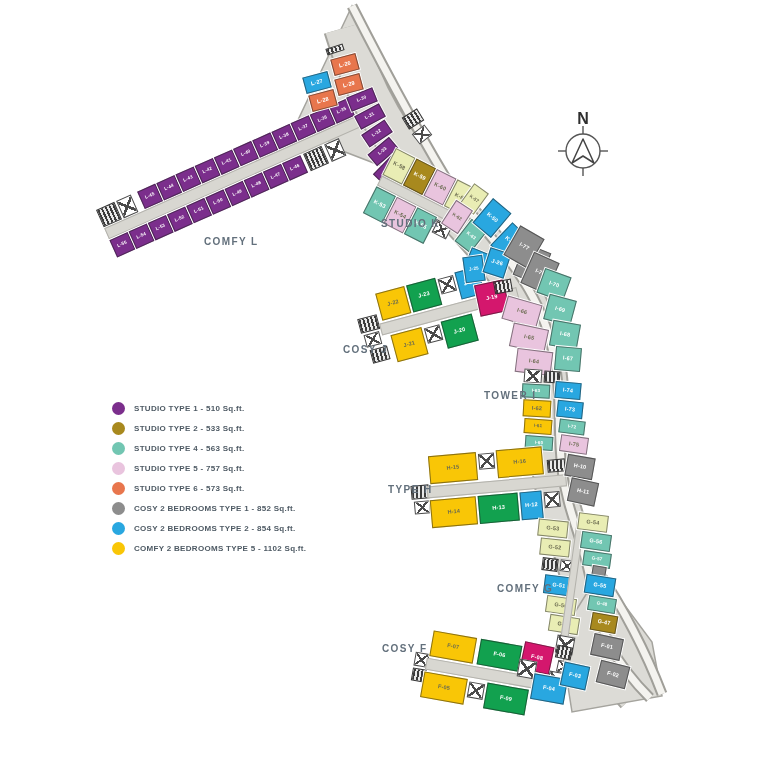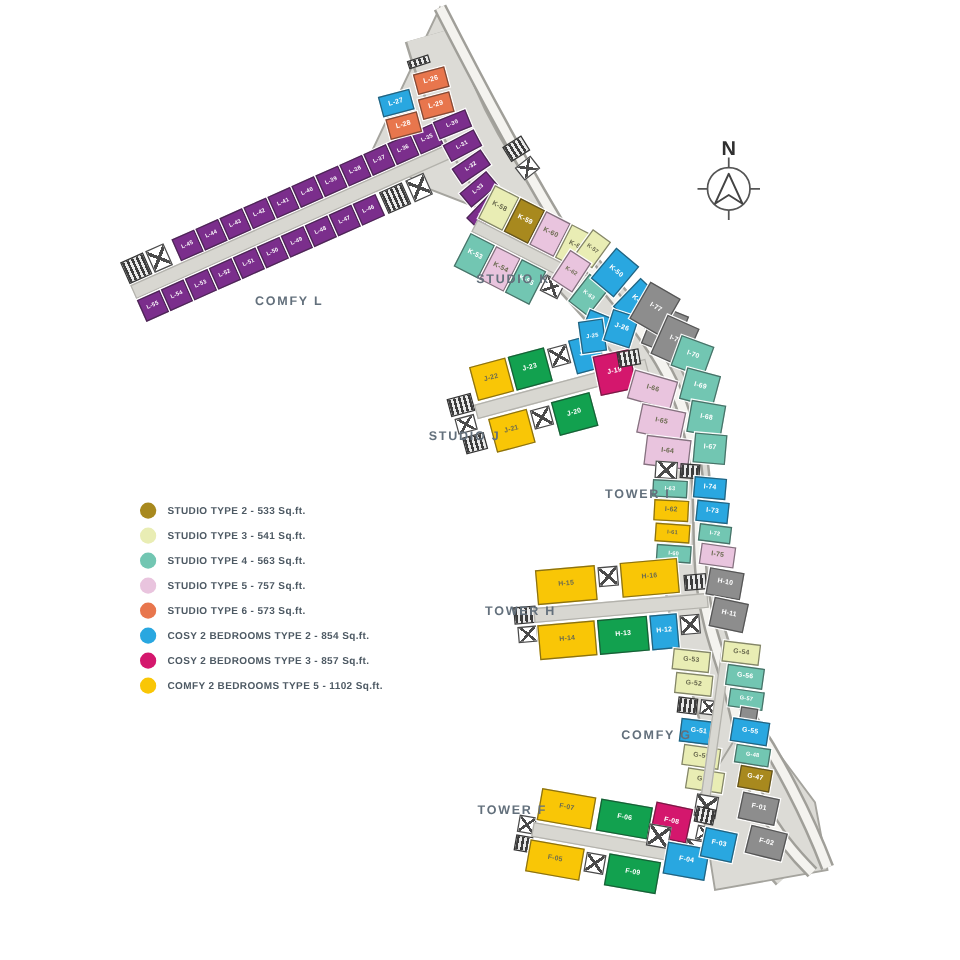--- a/index.html
+++ b/index.html
@@ -114,21 +114,21 @@
         <div class="part unit" title="J-24" style="left: 106px; top: 0px; width: 24px; height: 28px; background: rgb(41, 167, 224); color: rgb(255, 255, 255); font-size: 5.5px;">J-24</div>
         <div class="part unit" title="J-21" style="left: 28px; top: 44px; width: 32px; height: 28px; background: rgb(249, 198, 6); color: rgb(107, 107, 80); font-size: 5.5px;">J-21</div>
         <div class="part core" style="left: 62px; top: 46px; width: 16px; height: 16px;"></div>
         <div class="part unit" title="J-20" style="left: 80px; top: 44px; width: 32px; height: 28px; background: rgb(18, 161, 79); color: rgb(255, 255, 255); font-size: 5.5px;">J-20</div>
       </div>
       <div class="part unit" title="J-19" style="left: 477px; top: 282px; width: 30px; height: 32px; transform: rotate(-12deg); background: rgb(212, 23, 109); color: rgb(255, 255, 255); font-size: 5.5px;">J-19</div>
       <div class="part unit" title="J-18" style="left: 518px; top: 247px; width: 28px; height: 34px; transform: rotate(22deg); background: rgb(141, 141, 141); color: rgb(255, 255, 255); font-size: 5.5px;">J-18</div>
       <div class="part unit" title="J-25" style="left: 464px; top: 256px; width: 20px; height: 26px; transform: rotate(-8deg); background: rgb(41, 167, 224); color: rgb(255, 255, 255); font-size: 4.5px;">J-25</div>
       <div class="part unit" title="J-26" style="left: 486px; top: 250px; width: 22px; height: 26px; transform: rotate(18deg); background: rgb(41, 167, 224); color: rgb(255, 255, 255); font-size: 5.5px;">J-26</div>
       <div class="part stair" style="left: 494px; top: 280px; width: 18px; height: 13px; transform: rotate(-10deg);"></div>
-      <div class="tower-label" style="left: 343px; top: 344px;">STUDIO J</div>
+      <div class="tower-label" style="left: 343px; top: 344px;">COSY J</div>
       <div class="part unit" title="I-77" style="left: 510px; top: 230px; width: 28px; height: 34px; transform: rotate(30deg); background: rgb(141, 141, 141); color: rgb(255, 255, 255); font-size: 5.5px;">I-77</div>
       <div class="part unit" title="I-76" style="left: 526px; top: 256px; width: 28px; height: 34px; transform: rotate(24deg); background: rgb(141, 141, 141); color: rgb(255, 255, 255); font-size: 5.5px;">I-76</div>
       <div class="part unit" title="I-66" style="left: 504px; top: 300px; width: 36px; height: 24px; transform: rotate(16deg); background: rgb(233, 196, 222); color: rgb(107, 107, 80); font-size: 5.5px;">I-66</div>
       <div class="part unit" title="I-65" style="left: 511px; top: 326px; width: 36px; height: 24px; transform: rotate(12deg); background: rgb(233, 196, 222); color: rgb(107, 107, 80); font-size: 5.5px;">I-65</div>
       <div class="part unit" title="I-64" style="left: 516px; top: 350px; width: 36px; height: 24px; transform: rotate(7deg); background: rgb(233, 196, 222); color: rgb(107, 107, 80); font-size: 5.5px;">I-64</div>
       <div class="part unit" title="I-70" style="left: 540px; top: 272px; width: 28px; height: 26px; transform: rotate(20deg); background: rgb(114, 198, 178); color: rgb(255, 255, 255); font-size: 5.5px;">I-70</div>
       <div class="part unit" title="I-69" style="left: 546px; top: 297px; width: 28px; height: 26px; transform: rotate(15deg); background: rgb(114, 198, 178); color: rgb(255, 255, 255); font-size: 5.5px;">I-69</div>
       <div class="part unit" title="I-68" style="left: 551px; top: 322px; width: 28px; height: 26px; transform: rotate(10deg); background: rgb(114, 198, 178); color: rgb(255, 255, 255); font-size: 5.5px;">I-68</div>
       <div class="part unit" title="I-67" style="left: 555px; top: 347px; width: 26px; height: 24px; transform: rotate(5deg); background: rgb(114, 198, 178); color: rgb(255, 255, 255); font-size: 5.5px;">I-67</div>
       <div class="part core" style="left: 524px; top: 369px; width: 18px; height: 14px; transform: rotate(4deg);"></div>
@@ -150,21 +150,21 @@
         <div class="part core" style="left: 70px; top: 2px; width: 16px; height: 16px;"></div>
         <div class="part unit" title="H-16" style="left: 88px; top: 0px; width: 46px; height: 28px; background: rgb(249, 198, 6); color: rgb(107, 107, 80); font-size: 5.5px;">H-16</div>
         <div class="part stair" style="left: 138px; top: 14px; width: 18px; height: 13px;"></div>
         <div class="part unit" title="H-14" style="left: 18px; top: 44px; width: 46px; height: 28px; background: rgb(249, 198, 6); color: rgb(107, 107, 80); font-size: 5.5px;">H-14</div>
         <div class="part unit" title="H-13" style="left: 66px; top: 44px; width: 40px; height: 28px; background: rgb(18, 161, 79); color: rgb(255, 255, 255); font-size: 5.5px;">H-13</div>
         <div class="part unit" title="H-12" style="left: 108px; top: 44px; width: 22px; height: 28px; background: rgb(41, 167, 224); color: rgb(255, 255, 255); font-size: 5.5px;">H-12</div>
         <div class="part core" style="left: 132px; top: 46px; width: 16px; height: 16px;"></div>
       </div>
       <div class="part unit" title="H-10" style="left: 566px; top: 456px; width: 28px; height: 22px; transform: rotate(10deg); background: rgb(141, 141, 141); color: rgb(255, 255, 255); font-size: 5.5px;">H-10</div>
       <div class="part unit" title="H-11" style="left: 569px; top: 480px; width: 28px; height: 24px; transform: rotate(12deg); background: rgb(141, 141, 141); color: rgb(255, 255, 255); font-size: 5.5px;">H-11</div>
-      <div class="tower-label" style="left: 388px; top: 484px;">TOWER H</div>
+      <div class="tower-label" style="left: 388px; top: 484px;">TYPE H</div>
       <div class="part unit" title="G-53" style="left: 538px; top: 520px; width: 30px; height: 17px; transform: rotate(6deg); background: rgb(233, 237, 180); color: rgb(107, 107, 80); font-size: 5.5px;">G-53</div>
       <div class="part unit" title="G-52" style="left: 540px; top: 539px; width: 30px; height: 17px; transform: rotate(6deg); background: rgb(233, 237, 180); color: rgb(107, 107, 80); font-size: 5.5px;">G-52</div>
       <div class="part stair" style="left: 542px; top: 558px; width: 16px; height: 13px; transform: rotate(7deg);"></div>
       <div class="part core" style="left: 560px; top: 560px; width: 14px; height: 12px; transform: rotate(7deg);"></div>
       <div class="part unit" title="G-51" style="left: 544px; top: 576px; width: 30px; height: 19px; transform: rotate(7deg); background: rgb(41, 167, 224); color: rgb(255, 255, 255); font-size: 5.5px;">G-51</div>
       <div class="part unit" title="G-50" style="left: 546px; top: 597px; width: 30px; height: 17px; transform: rotate(8deg); background: rgb(233, 237, 180); color: rgb(107, 107, 80); font-size: 5.5px;">G-50</div>
       <div class="part unit" title="G-49" style="left: 549px; top: 616px; width: 30px; height: 17px; transform: rotate(9deg); background: rgb(233, 237, 180); color: rgb(107, 107, 80); font-size: 5.5px;">G-49</div>
       <div class="part corridor" style="left: 569px; top: 516px; width: 8px; height: 122px; transform: rotate(8deg);"></div>
       <div class="part unit" title="G-54" style="left: 578px; top: 514px; width: 30px; height: 17px; transform: rotate(7deg); background: rgb(233, 237, 180); color: rgb(107, 107, 80); font-size: 5.5px;">G-54</div>
       <div class="part unit" title="G-56" style="left: 581px; top: 533px; width: 30px; height: 17px; transform: rotate(8deg); background: rgb(114, 198, 178); color: rgb(255, 255, 255); font-size: 5.5px;">G-56</div>
@@ -188,51 +188,51 @@
       </div>
       <div class="part unit" title="F-08" style="left: 522px; top: 644px; width: 30px; height: 28px; transform: rotate(12deg); background: rgb(212, 23, 109); color: rgb(255, 255, 255); font-size: 5.5px;">F-08</div>
       <div class="part stair" style="left: 556px; top: 646px; width: 16px; height: 13px; transform: rotate(12deg);"></div>
       <div class="part core" style="left: 557px; top: 661px; width: 14px; height: 12px; transform: rotate(12deg);"></div>
       <div class="part core" style="left: 518px; top: 660px; width: 18px; height: 18px; transform: rotate(10deg);"></div>
       <div class="part core" style="left: 548px; top: 672px; width: 18px; height: 18px; transform: rotate(10deg);"></div>
       <div class="part unit" title="F-04" style="left: 532px; top: 676px; width: 34px; height: 26px; transform: rotate(10deg); background: rgb(41, 167, 224); color: rgb(255, 255, 255); font-size: 5.5px;">F-04</div>
       <div class="part unit" title="F-03" style="left: 562px; top: 664px; width: 26px; height: 24px; transform: rotate(12deg); background: rgb(41, 167, 224); color: rgb(255, 255, 255); font-size: 5.5px;">F-03</div>
       <div class="part unit" title="F-01" style="left: 592px; top: 636px; width: 30px; height: 22px; transform: rotate(12deg); background: rgb(141, 141, 141); color: rgb(255, 255, 255); font-size: 5.5px;">F-01</div>
       <div class="part unit" title="F-02" style="left: 598px; top: 663px; width: 30px; height: 23px; transform: rotate(14deg); background: rgb(141, 141, 141); color: rgb(255, 255, 255); font-size: 5.5px;">F-02</div>
-      <div class="tower-label" style="left: 382px; top: 643px;">TOWER F</div>
+      <div class="tower-label" style="left: 382px; top: 643px;">COSY F</div>
     </div>
 
   <div class="legend" id="legend">
+      <div class="legend-item">
+        <span class="legend-dot" style="background: rgb(123, 46, 140);"></span>
+        <span class="legend-label">STUDIO TYPE 1 - 510 Sq.ft.</span>
+      </div>
       <div class="legend-item">
         <span class="legend-dot" style="background: rgb(168, 137, 30);"></span>
         <span class="legend-label">STUDIO TYPE 2 - 533 Sq.ft.</span>
       </div>
       <div class="legend-item">
-        <span class="legend-dot" style="background: rgb(233, 237, 180);"></span>
-        <span class="legend-label">STUDIO TYPE 3 - 541 Sq.ft.</span>
-      </div>
-      <div class="legend-item">
         <span class="legend-dot" style="background: rgb(114, 198, 178);"></span>
         <span class="legend-label">STUDIO TYPE 4 - 563 Sq.ft.</span>
       </div>
       <div class="legend-item">
         <span class="legend-dot" style="background: rgb(233, 196, 222);"></span>
         <span class="legend-label">STUDIO TYPE 5 - 757 Sq.ft.</span>
       </div>
       <div class="legend-item">
         <span class="legend-dot" style="background: rgb(232, 118, 77);"></span>
         <span class="legend-label">STUDIO TYPE 6 - 573 Sq.ft.</span>
       </div>
       <div class="legend-item">
+        <span class="legend-dot" style="background: rgb(141, 141, 141);"></span>
+        <span class="legend-label">COSY 2 BEDROOMS TYPE 1 - 852 Sq.ft.</span>
+      </div>
+      <div class="legend-item">
         <span class="legend-dot" style="background: rgb(41, 167, 224);"></span>
         <span class="legend-label">COSY 2 BEDROOMS TYPE 2 - 854 Sq.ft.</span>
-      </div>
-      <div class="legend-item">
-        <span class="legend-dot" style="background: rgb(212, 23, 109);"></span>
-        <span class="legend-label">COSY 2 BEDROOMS TYPE 3 - 857 Sq.ft.</span>
       </div>
       <div class="legend-item">
         <span class="legend-dot" style="background: rgb(249, 198, 6);"></span>
         <span class="legend-label">COMFY 2 BEDROOMS TYPE 5 - 1102 Sq.ft.</span>
       </div>
     </div>
 
   <svg class="compass" width="70" height="90" viewBox="0 0 70 90">
     <text x="27" y="16" text-anchor="middle" font-size="16" font-weight="bold" fill="#2f2f2f" font-family="Liberation Sans, sans-serif">N</text>
     <circle cx="27" cy="43" r="17" fill="none" stroke="#555" stroke-width="1.4"></circle>

